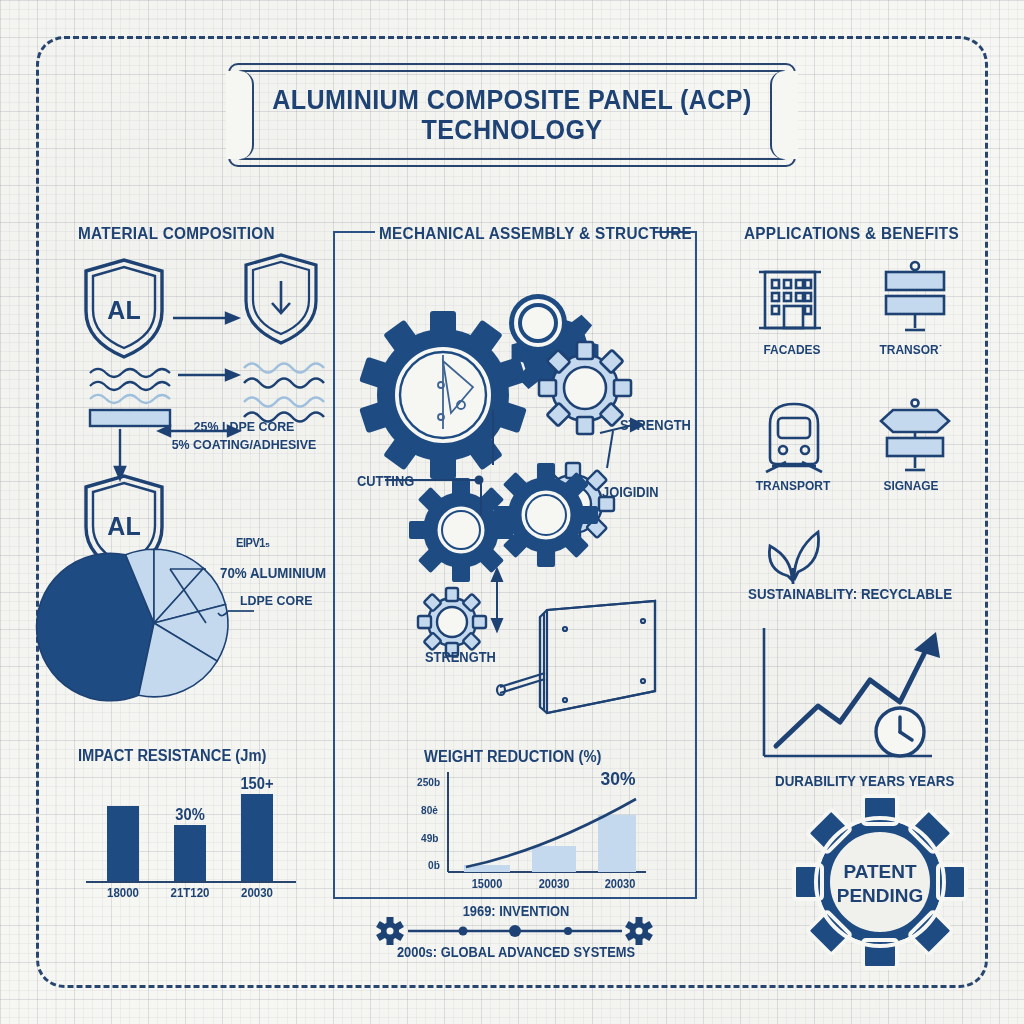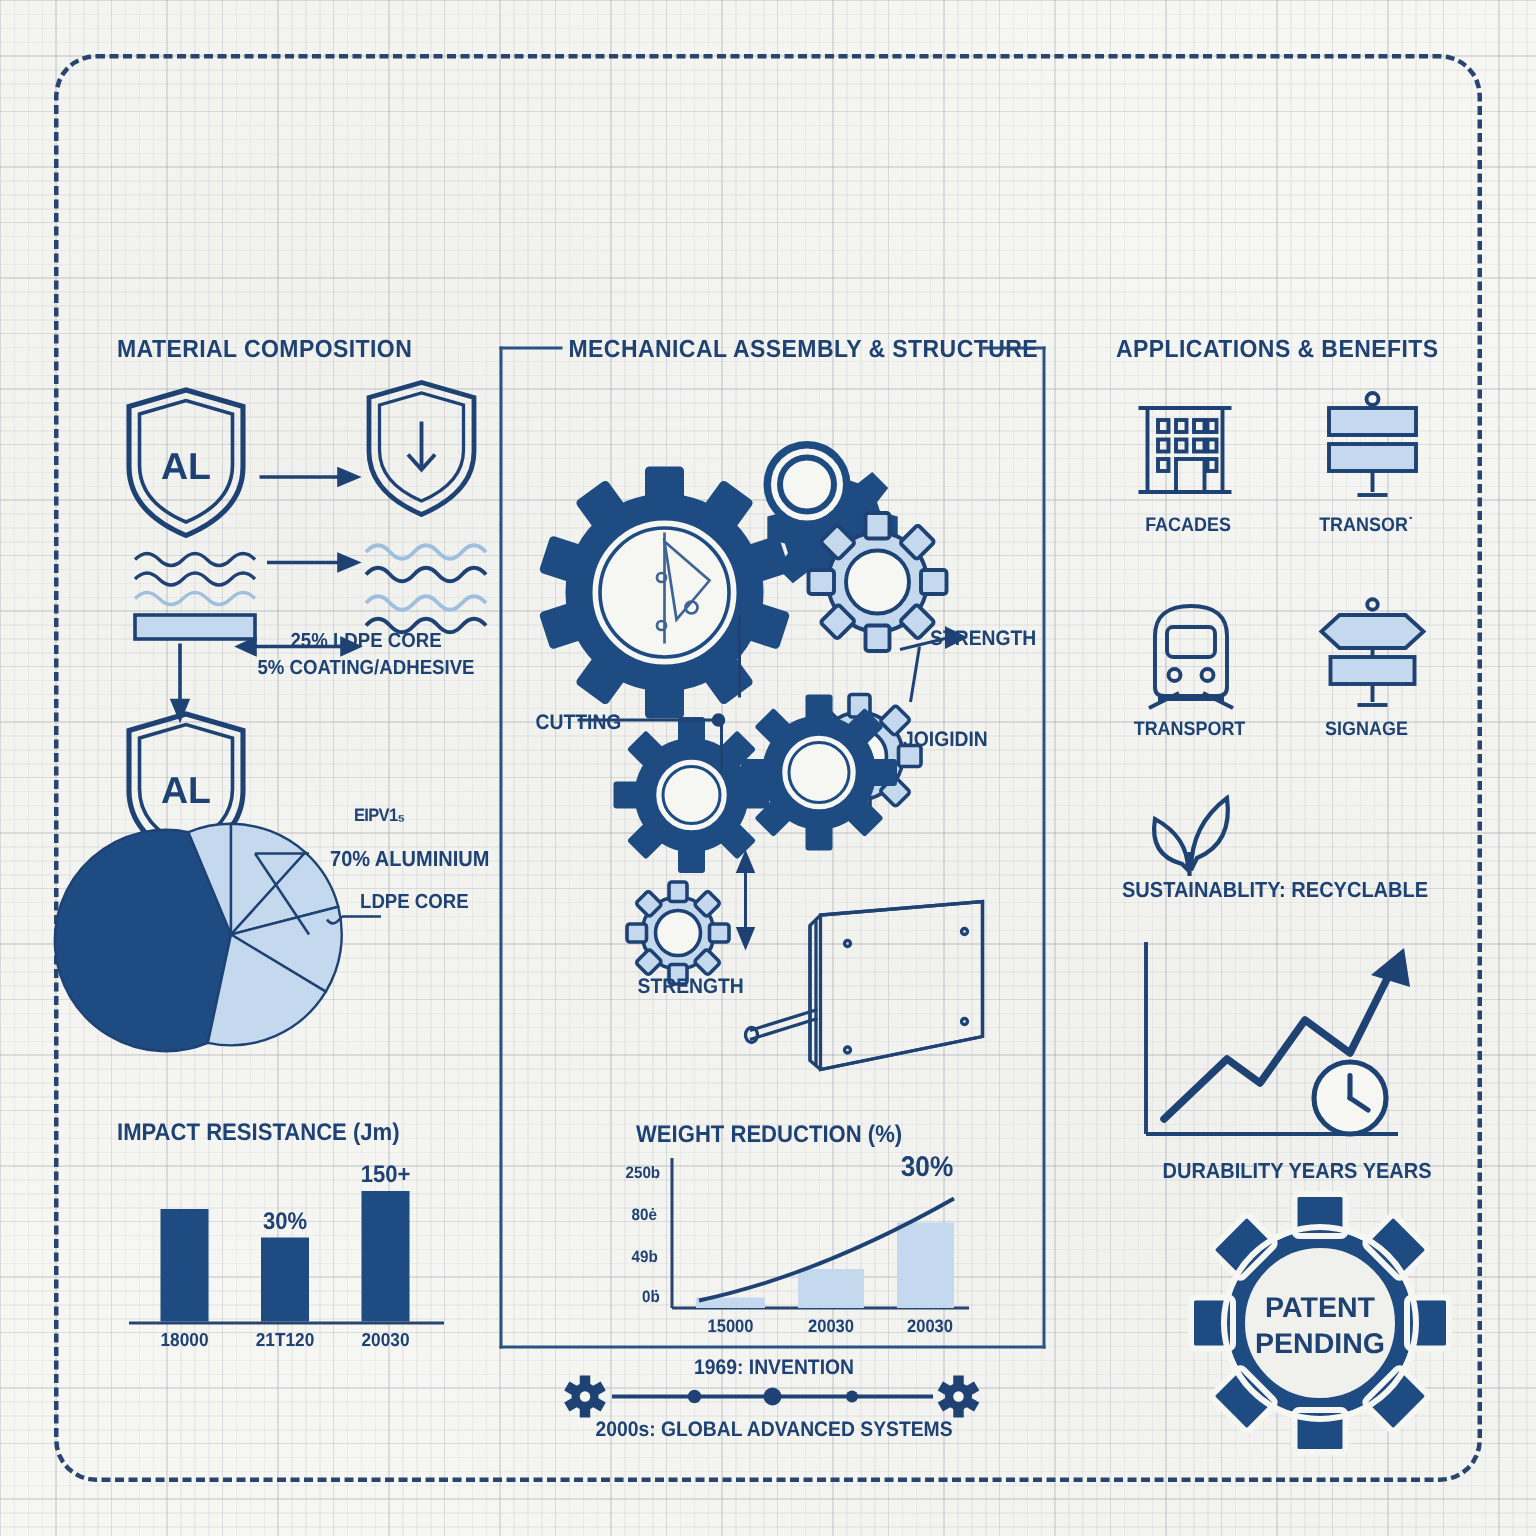--- a/index.html
+++ b/index.html
@@ -58,20 +58,30 @@
   .axis{position:absolute;background:#27456f;}
   svg{display:block;overflow:visible;}
 </style>
 </head>
 <body>
 
 <div id="poster">
   <div class="grain"></div>
   <div class="frame"></div>
 
+  <div class="title-wrap">
+    <div class="title-outer"></div>
+    <div class="title-inner"></div>
+    <div class="title-notch tn-l"></div>
+    <div class="title-notch tn-r"></div>
+    <div class="title-txt">
+      <span>ALUMINIUM COMPOSITE PANEL (ACP)</span>
+      <span>TECHNOLOGY</span>
+    </div>
+  </div>
 
   <div class="sec-head" style="left:78px;top:224px;">MATERIAL COMPOSITION</div>
 
   <svg style="position:absolute;left:78px;top:255px;" width="250" height="260" viewBox="0 0 250 260">
 
     <g fill="none" stroke="#1d4273" stroke-width="3.4">
       <path d="M8 16 L46 5 L84 16 L84 56 Q84 86 46 102 Q8 86 8 56 Z"></path>
       <path d="M15 21 L46 12 L77 21 L77 55 Q77 80 46 93 Q15 80 15 55 Z" stroke-width="2.4"></path>
     </g>
     <text x="46" y="64" text-anchor="middle" font-family="Liberation Sans, sans-serif" font-size="25" font-weight="700" fill="#1d4273">AL</text>

